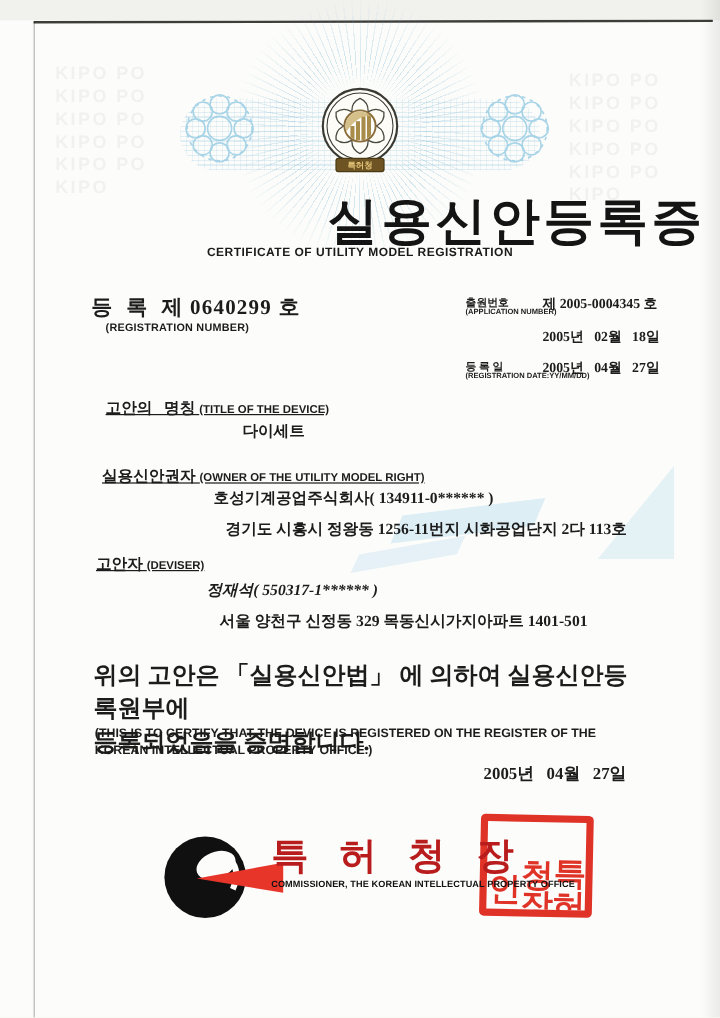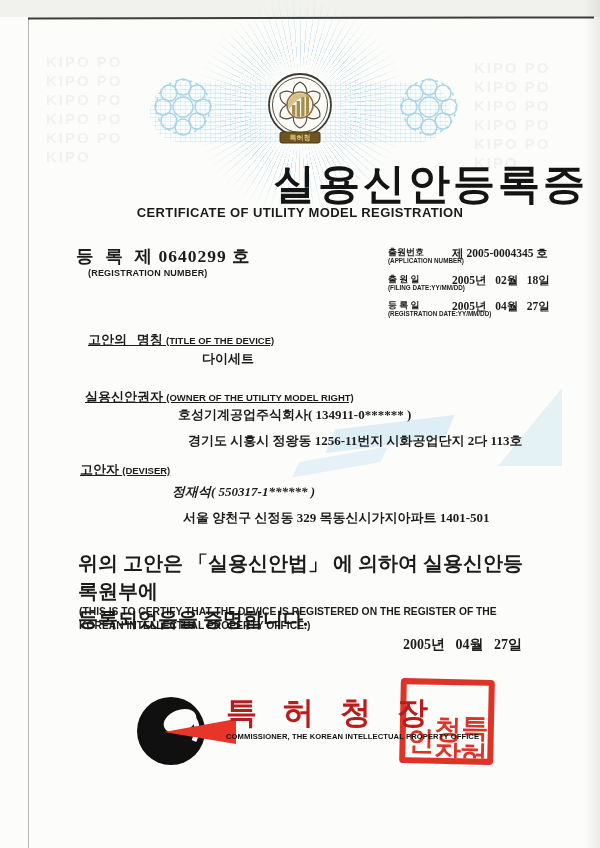--- a/index.html
+++ b/index.html
@@ -53,21 +53,21 @@
 
   
   .title-ko{
     position:absolute;left:0;top:156px;width:588px;text-align:right;
     font-family:"Liberation Sans",sans-serif;font-weight:800;
     font-size:42px;letter-spacing:3px;color:#141414;
   }
   .title-en{
     position:absolute;left:0;top:205px;width:600px;text-align:center;
     font-family:"Liberation Sans",sans-serif;font-weight:bold;
-    font-size:13px;letter-spacing:.4px;color:#1a1a1a;
+    font-size:10px;letter-spacing:.4px;color:#1a1a1a;
   }
 
   
   .reg-main{position:absolute;left:76px;top:244px;font-size:17.5px;font-weight:bold;white-space:pre;letter-spacing:1px;}
   .reg-en{position:absolute;left:77px;top:268px;font-family:"Liberation Sans",sans-serif;font-size:9px;font-weight:bold;letter-spacing:.2px;margin-left:11px;}
 
   .app-row{position:absolute;left:388px;width:200px;}
   .app-row .ko{font-size:9px;font-weight:bold;display:block;line-height:9px;white-space:pre;}
   .app-row .en{font-family:"Liberation Sans",sans-serif;font-size:6.3px;font-weight:bold;display:block;line-height:7px;white-space:nowrap;}
   .app-val{position:absolute;font-size:11.5px;font-weight:bold;white-space:pre;}
@@ -204,24 +204,20 @@
 
   <div class="reg-main">등  록  제 0640299 호</div>
   <div class="reg-en">(REGISTRATION NUMBER)</div>
 
   <div class="app-row r1">
     <span class="ko">출원번호</span>
     <span class="en">(APPLICATION NUMBER)</span>
   </div>
   <div class="app-val v1">제 2005-0004345 호</div>
 
-  <div class="app-row r2">
-    <span class="ko">출 원 일</span>
-    <span class="en">(FILING DATE:YY/MM/DD)</span>
-  </div>
   <div class="app-val v2">2005년   02월   18일</div>
 
   <div class="app-row r3">
     <span class="ko">등 록 일</span>
     <span class="en">(REGISTRATION DATE:YY/MM/DD)</span>
   </div>
   <div class="app-val v3">2005년   04월   27일</div>
 
   <div class="sec-label" style="left:88px;top:331px;"><span>고안의   명칭 </span><span class="en">(TITLE OF THE DEVICE)</span></div>
   <div class="sec-value" style="left:202px;top:350px;">다이세트</div>

